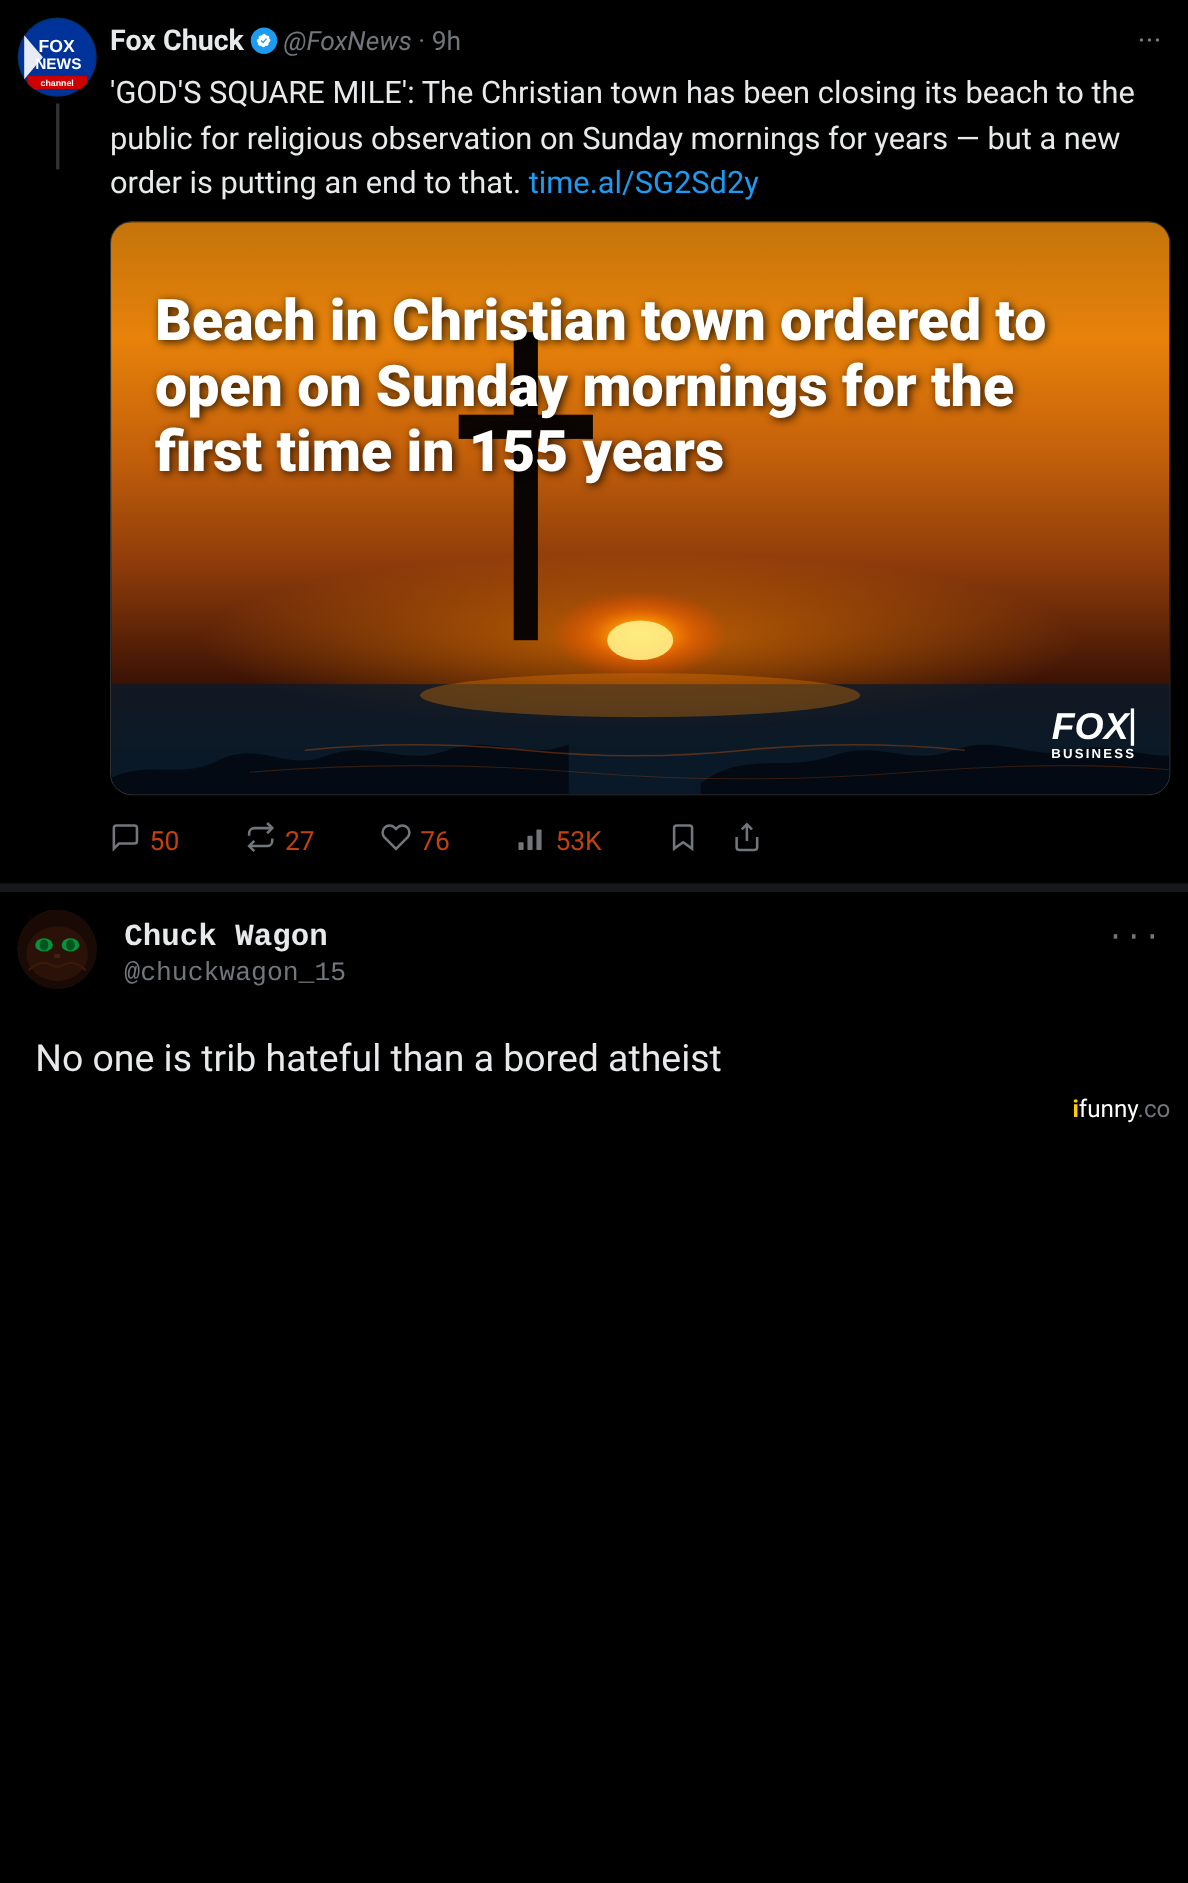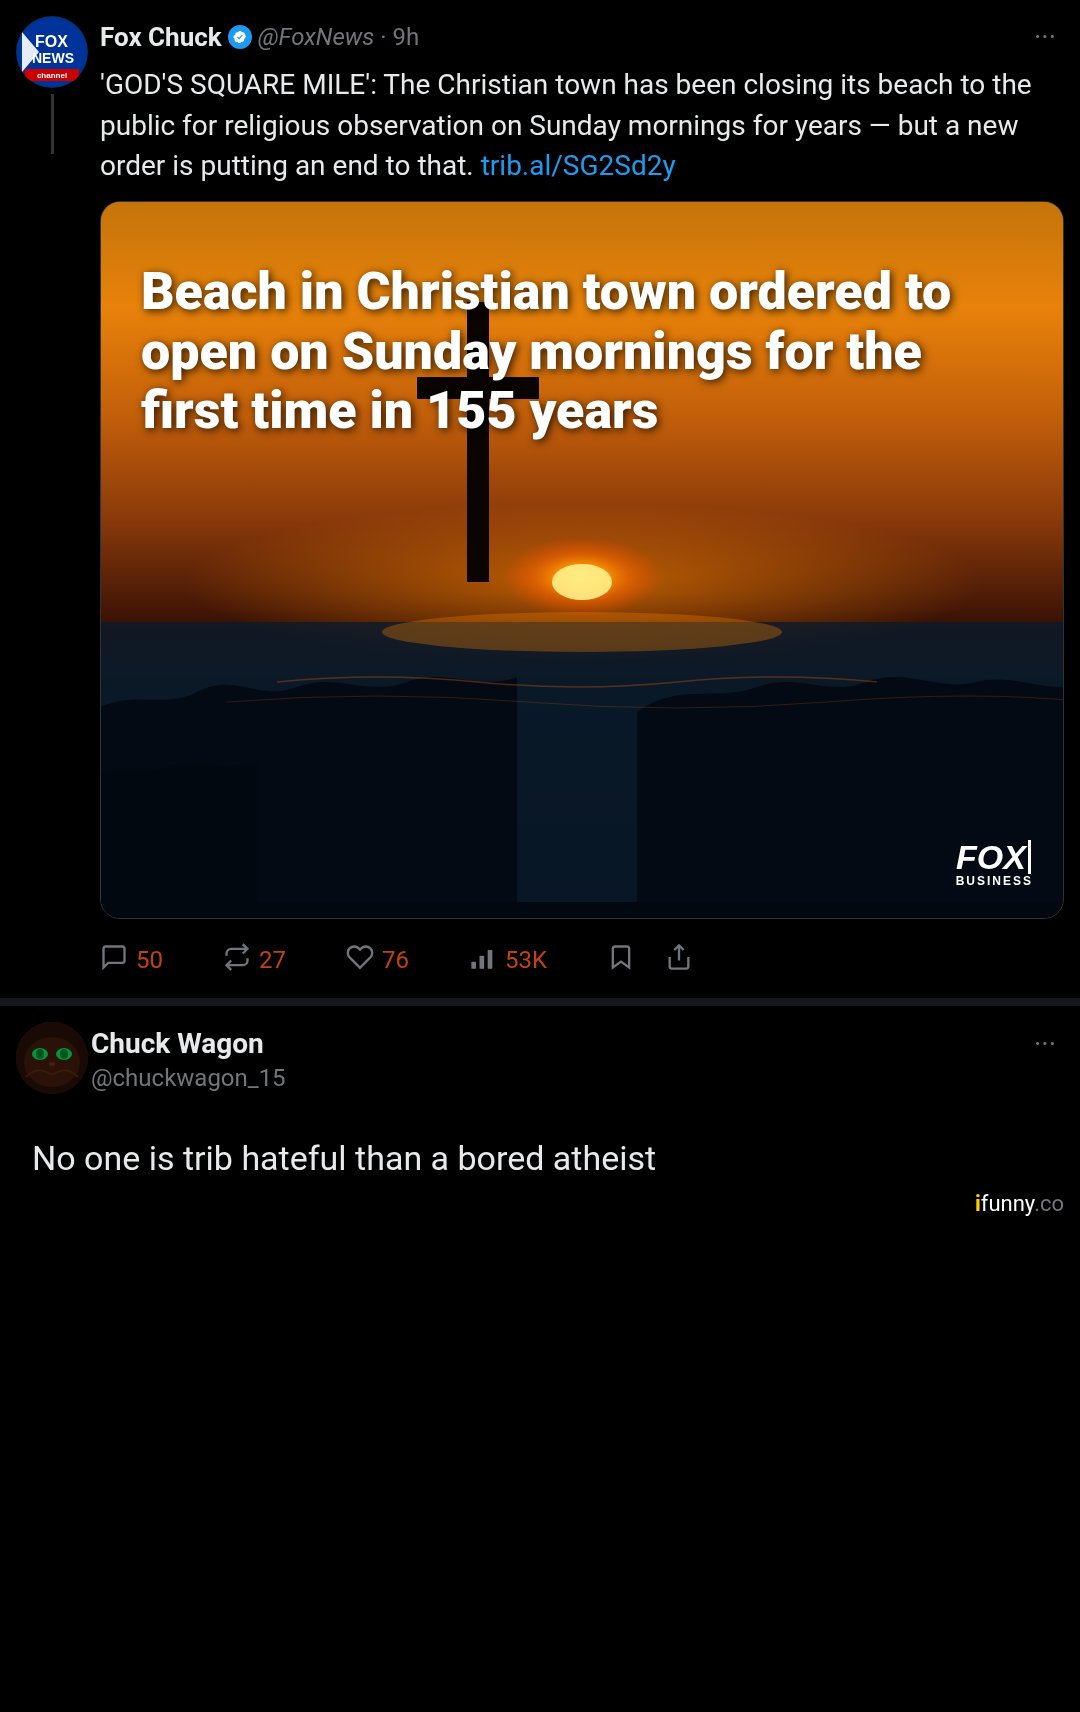--- a/index.html
+++ b/index.html
@@ -147,21 +147,21 @@
     .news-card {
       border-radius: 20px;
       overflow: hidden;
       border: 1px solid #2f3336;
       margin-bottom: 16px;
       position: relative;
     }
 
     .news-image {
       width: 100%;
-      height: 716px;
+      height: 520px;
       position: relative;
       overflow: hidden;
       background: linear-gradient(
         180deg,
         #c4740a 0%,
         #e8820a 10%,
         #d4600a 20%,
         #8b3a0a 35%,
         #4a1a05 50%,
         #1a0a02 60%,
@@ -237,22 +237,23 @@
     }
 
     
     .reply-container {
       padding: 16px 16px 0 16px;
       background: #000;
     }
 
     .reply-header {
       display: flex;
-      align-items: center;
-      gap: 3px;
+      align-items: flex-end;
+      gap: 25px;
+      font-family: Liberation Mono, monospace;
     }
 
     .avatar-chuck {
       width: 72px;
       height: 72px;
       border-radius: 50%;
       overflow: hidden;
       flex-shrink: 0;
       background: #2a1a0a;
     }
@@ -355,21 +356,21 @@
         </span>
         <span class="username">@FoxNews</span>
         <span class="dot">·</span>
         <span class="time">9h</span>
         <span class="more-btn">···</span>
       </div>
 
       <div class="tweet-text">
         <span>'GOD'S SQUARE MILE': The Christian town has been closing its beach to the public for religious observation on Sunday mornings for years — but a new order is putting an end to that.</span>
         <span> </span>
-        <a class="tweet-link" href="#">trib.al/SG2Sd2y</a>
+        <a class="tweet-link" href="#">time.al/SG2Sd2y</a>
       </div>
 
       <div class="news-card">
         <div class="news-image">
           
           <svg width="100%" height="700" viewBox="0 0 1010 700" preserveAspectRatio="xMidYMid slice">
             <defs>
               <linearGradient id="skyGrad" x1="0" y1="0" x2="0" y2="1">
                 <stop offset="0%" stop-color="#c4740a"></stop>
                 <stop offset="15%" stop-color="#e8820a"></stop>

